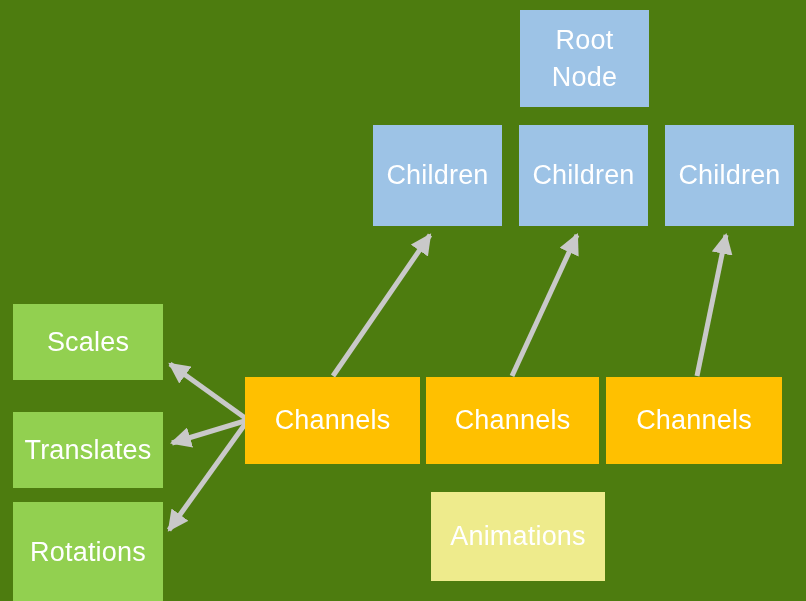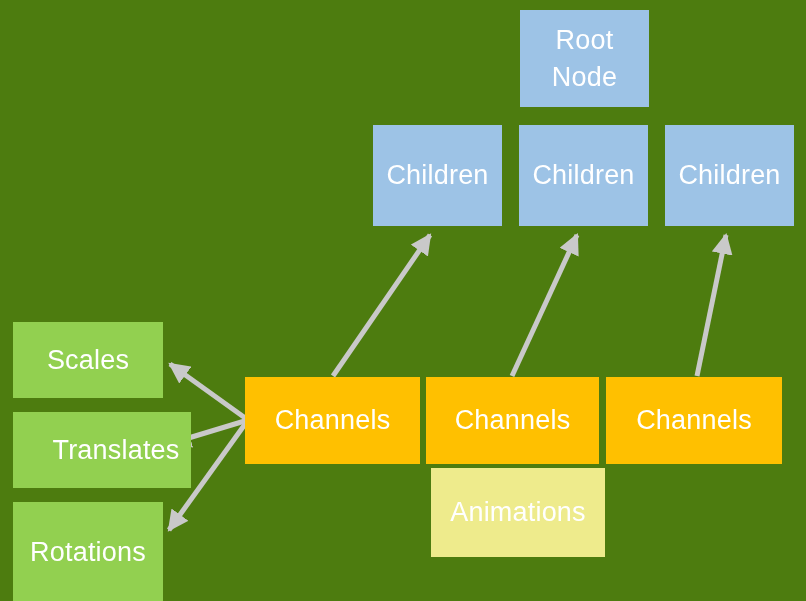--- a/index.html
+++ b/index.html
@@ -42,23 +42,23 @@
   .yellow { background: #EEEB8C; }
 
   
   .root-node   { left: 520px; top: 10px;  width: 129px; height: 97px; }
   .child-1     { left: 373px; top: 125px; width: 129px; height: 101px; }
   .child-2     { left: 519px; top: 125px; width: 129px; height: 101px; }
   .child-3     { left: 665px; top: 125px; width: 129px; height: 101px; }
   .channels-1  { left: 245px; top: 377px; width: 175px; height: 87px; }
   .channels-2  { left: 426px; top: 377px; width: 173px; height: 87px; }
   .channels-3  { left: 606px; top: 377px; width: 176px; height: 87px; }
-  .animations  { left: 431px; top: 468px; width: 174px; height: 89px; }
-  .scales      { left: 13px;  top: 322px; width: 150px; height: 76px; }
-  .translates  { left: 13px;  top: 412px; width: 150px; height: 76px; padding-left: 28px; }
+  .animations  { left: 431px; top: 492px; width: 174px; height: 89px; }
+  .scales      { left: 13px;  top: 304px; width: 150px; height: 76px; }
+  .translates  { left: 13px;  top: 412px; width: 150px; height: 76px; }
   .rotations   { left: 13px;  top: 502px; width: 150px; height: 100px; }
 </style>
 </head>
 <body>
 
 <div class="canvas">
 
   <svg class="arrow-layer" width="806" height="601" viewBox="0 0 806 601" xmlns="http://www.w3.org/2000/svg">
     <defs>
       <marker id="ah" viewBox="0 0 10 10" refX="9" refY="5" markerWidth="4.2" markerHeight="4.2" orient="auto-start-reverse" markerUnits="strokeWidth">

